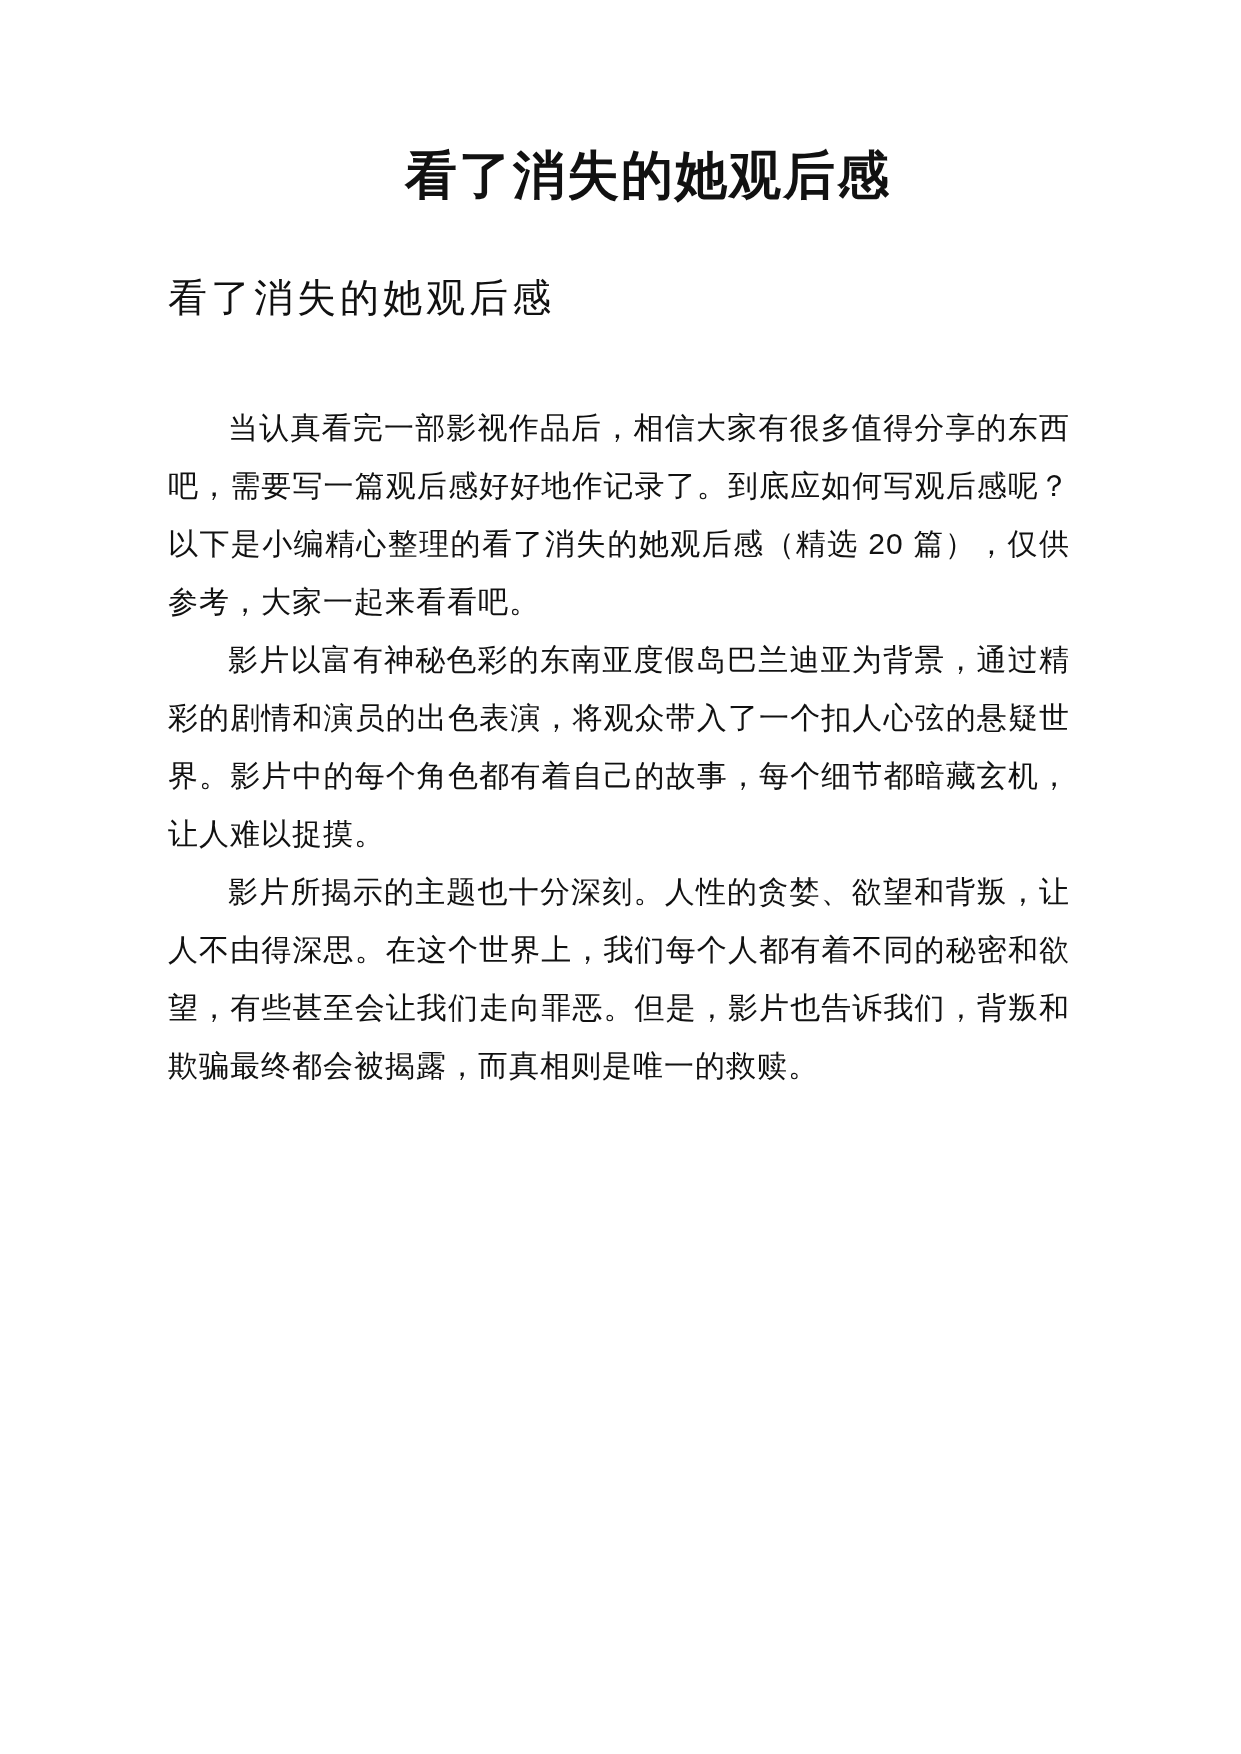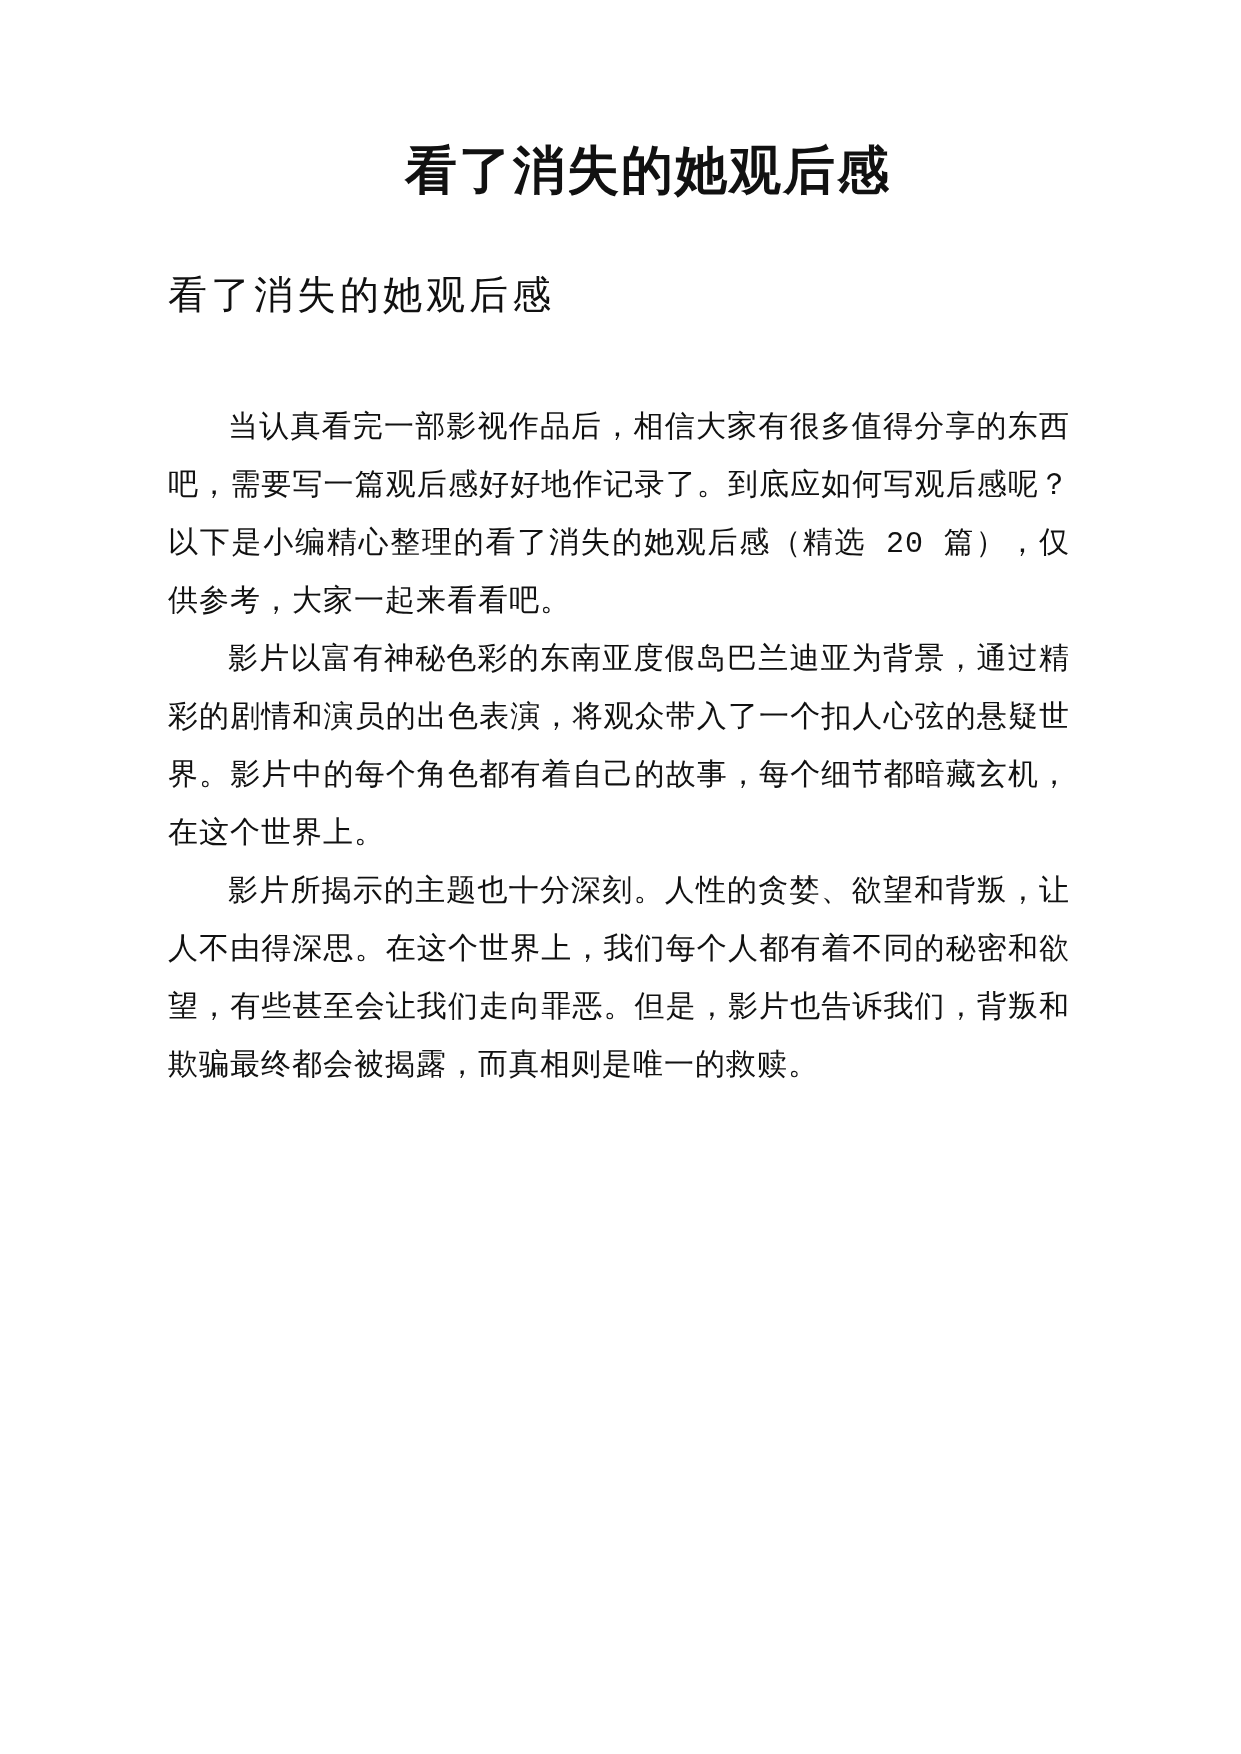--- a/index.html
+++ b/index.html
@@ -7,21 +7,21 @@
     padding: 0;
     background: #ffffff;
   }
   .page {
     position: relative;
     width: 1241px;
     height: 1754px;
     box-sizing: border-box;
     background: #ffffff;
     padding: 143px 171px 40px 168px;
-    font-family: Liberation Mono, monospace;
+    font-family: Liberation Sans, sans-serif;
     color: #111111;
     overflow: hidden;
   }
   .doc-title {
     margin: 0;
     position: relative;
     left: 29px;
     font-size: 52px;
     line-height: 64px;
     font-weight: 700;
@@ -53,16 +53,16 @@
 </head>
 <body>
 
 <div class="page">
   <h1 class="doc-title">看了消失的她观后感</h1>
 
   <div class="doc-subtitle">看了消失的她观后感</div>
 
   <div class="doc-body">
     <p class="para">当认真看完一部影视作品后，相信大家有很多值得分享的东西吧，需要写一篇观后感好好地作记录了。到底应如何写观后感呢？以下是小编精心整理的看了消失的她观后感（精选 20 篇），仅供参考，大家一起来看看吧。</p>
-    <p class="para">影片以富有神秘色彩的东南亚度假岛巴兰迪亚为背景，通过精彩的剧情和演员的出色表演，将观众带入了一个扣人心弦的悬疑世界。影片中的每个角色都有着自己的故事，每个细节都暗藏玄机，在这个世界上。</p>
+    <p class="para">影片以富有神秘色彩的东南亚度假岛巴兰迪亚为背景，通过精彩的剧情和演员的出色表演，将观众带入了一个扣人心弦的悬疑世界。影片中的每个角色都有着自己的故事，每个细节都暗藏玄机，让人难以捉摸。</p>
     <p class="para">影片所揭示的主题也十分深刻。人性的贪婪、欲望和背叛，让人不由得深思。在这个世界上，我们每个人都有着不同的秘密和欲望，有些甚至会让我们走向罪恶。但是，影片也告诉我们，背叛和欺骗最终都会被揭露，而真相则是唯一的救赎。</p>
   </div>
 </div>
 
 </body></html>

